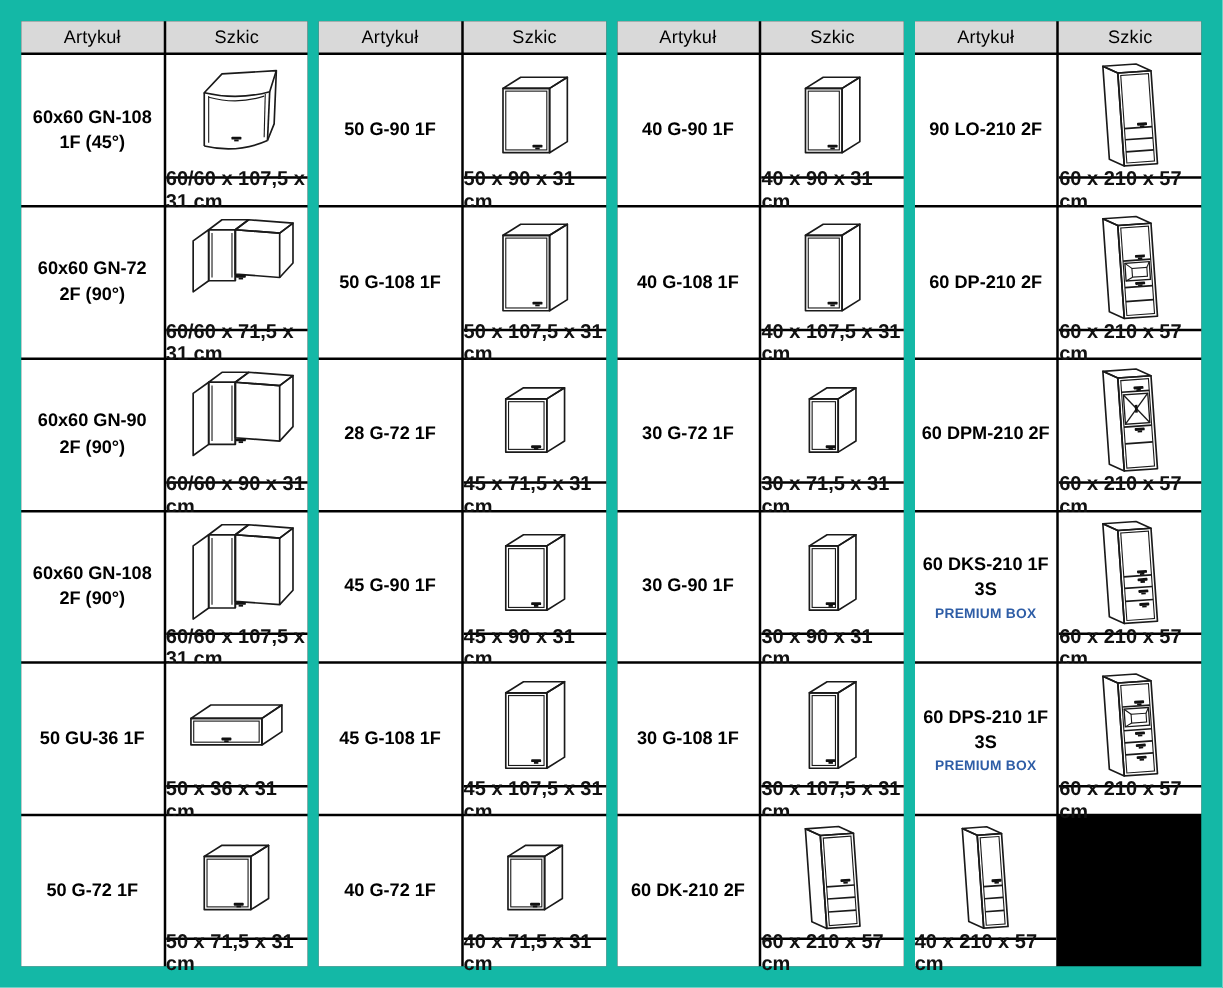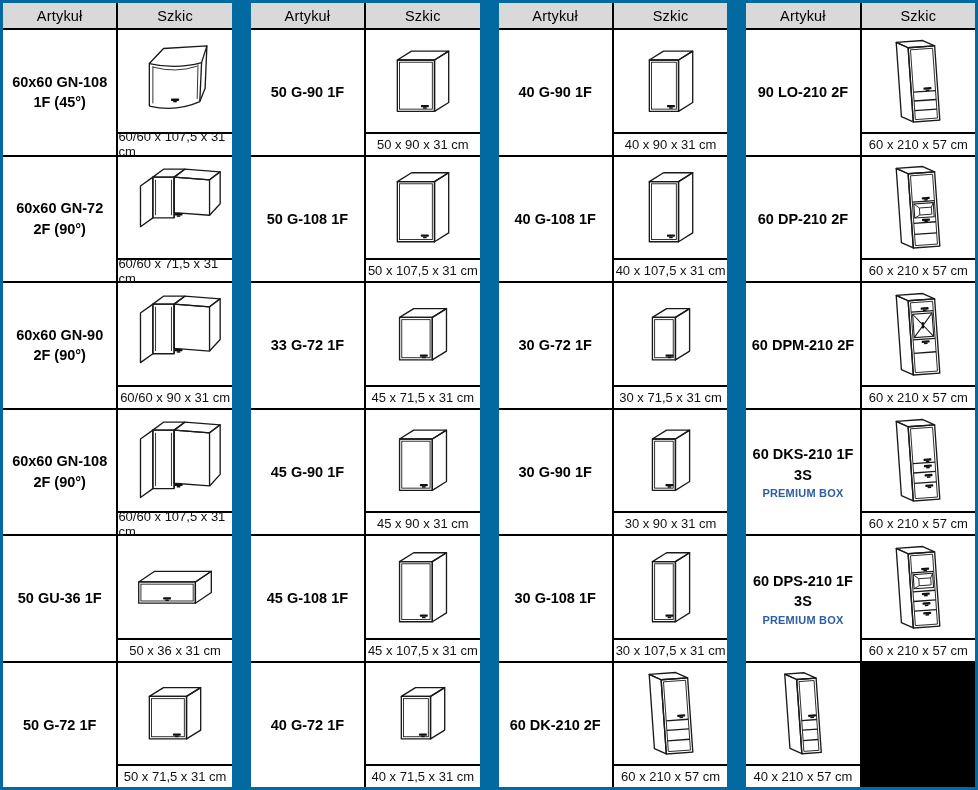--- a/index.html
+++ b/index.html
@@ -1,19 +1,19 @@
 <!DOCTYPE html>
 <html style="--premium: #2E5DA6;"><head>
 <meta charset="utf-8">
 <style>
   html,body{margin:0;padding:0;background:#ffffff;font-family:"Liberation Sans",sans-serif;}
   .sheet{
     width:978px;height:790px;box-sizing:border-box;
-    background:#0369a1;padding:3px;
-    display:grid;grid-template-columns:repeat(4,1fr);gap:19px;
+    background:#14b8a6;padding:17px;
+    display:grid;grid-template-columns:repeat(4,1fr);gap:9px;
   }
   .subtable{
     display:grid;grid-template-columns:1fr 1fr;
     grid-template-rows:25px repeat(6,1fr);
     gap:2px;background:#000;min-height:0;
   }
   .hdr{
     background:#D9D9D9;color:#000;
     display:flex;align-items:center;justify-content:center;
     font-size:14.5px;letter-spacing:.2px;
@@ -24,21 +24,21 @@
     text-align:center;padding:2px 5px;gap:2px;min-height:0;
   }
   .art-name{font-weight:700;font-size:14.5px;line-height:1.4;color:#000;}
   .premium{font-weight:700;font-size:11px;color:var(--premium,#2E5DA6);letter-spacing:.2px;}
   .szk{background:#fff;display:flex;flex-direction:column;min-height:0;}
   .draw{flex:1;display:flex;align-items:center;justify-content:center;min-height:0;padding:1px;}
   .draw svg{width:97%;height:97%;}
   .dim{
     height:21px;flex:0 0 21px;border-top:2px solid #000;
     display:flex;align-items:center;justify-content:center;
-    font-size:13px;font-weight:400;color:#111;
+    font-size:16px;font-weight:700;color:#111;
   }
 </style>
 </head>
 <body>
 
 <div class="sheet" id="sheet">
     <div class="subtable">
       <div class="hdr">Artykuł</div>
       <div class="hdr">Szkic</div>
       <div class="art">
@@ -202,21 +202,21 @@
               <rect x="32" y="21" width="42" height="68" stroke="#1a1a1a" stroke-width="1.5" stroke-linejoin="round" fill="none"></rect>
               <rect x="34.5" y="23.5" width="37" height="63" stroke="#1a1a1a" stroke-width="1" fill="none"></rect>
               <rect x="58.58" y="80.8" width="9" height="2.6" rx="0.8" fill="#111" stroke="none"></rect>
               <rect x="61.08" y="83.3" width="4" height="1.7" fill="#111" stroke="none"></rect>
             </g>
           </svg>
         </div>
         <div class="dim">50 x 107,5 x 31 cm</div>
       </div>
       <div class="art">
-        <div class="art-name">33 G-72 1F</div>
+        <div class="art-name">28 G-72 1F</div>
       </div>
       <div class="szk">
         <div class="draw">
           <svg viewBox="0 0 122 100" role="img">
             <g>
               <polygon points="34.5,31 71.5,31 87.5,21 50.5,21" stroke="#1a1a1a" stroke-width="1.5" stroke-linejoin="round" fill="none"></polygon>
               <polygon points="71.5,31 87.5,21 87.5,69 71.5,79" stroke="#1a1a1a" stroke-width="1.5" stroke-linejoin="round" fill="none"></polygon>
               <rect x="34.5" y="31" width="37" height="48" stroke="#1a1a1a" stroke-width="1.5" stroke-linejoin="round" fill="none"></rect>
               <rect x="37" y="33.5" width="32" height="43" stroke="#1a1a1a" stroke-width="1" fill="none"></rect>
               <rect x="57.379999999999995" y="72.8" width="9" height="2.6" rx="0.8" fill="#111" stroke="none"></rect>

